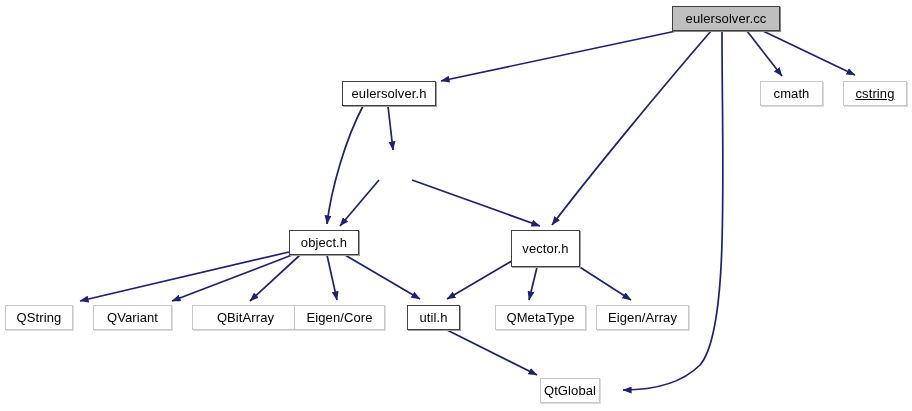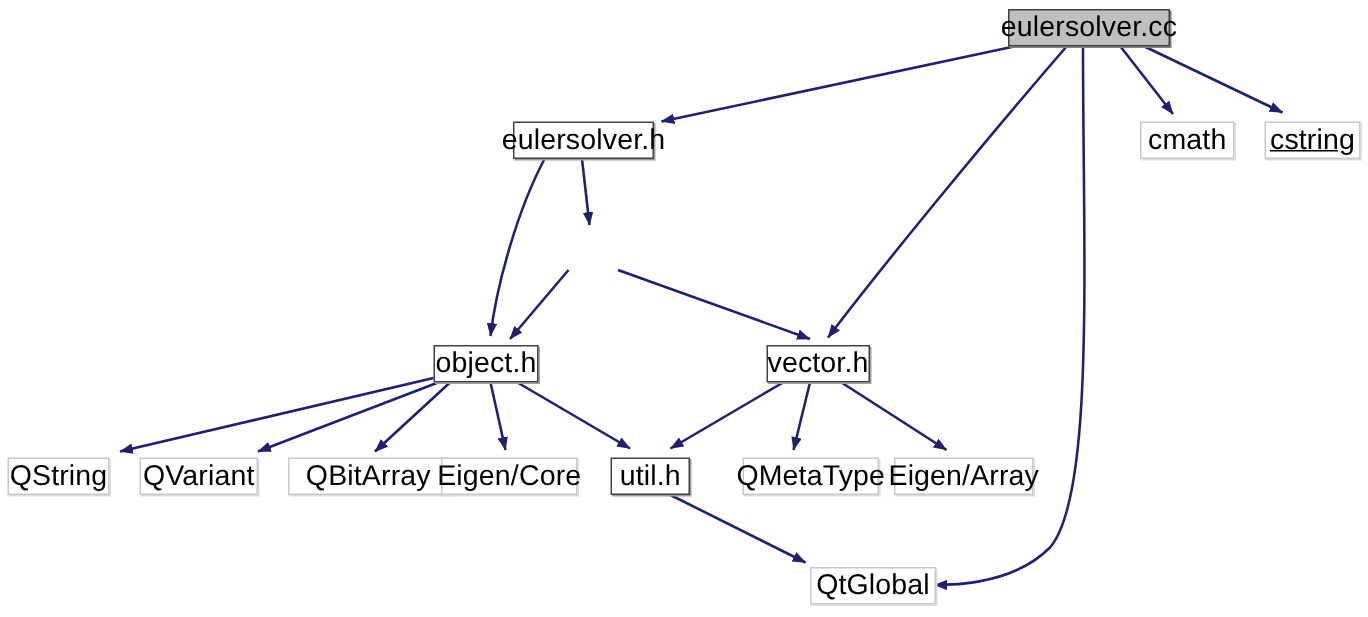--- a/index.html
+++ b/index.html
@@ -23,21 +23,21 @@
     top: 0;
     width: 912px;
     height: 411px;
   }
   .node {
     position: absolute;
     box-sizing: border-box;
     display: flex;
     align-items: center;
     justify-content: center;
-    font-size: 19px;
+    font-size: 13px;
     line-height: 1;
     color: #000000;
     white-space: nowrap;
     letter-spacing: 0.1px;
     z-index: 5;
   }
   .node.current {
     background: #bfbfbf;
     border: 1px solid #404040;
     box-shadow: 1px 1px 0 0 #808080;
@@ -116,21 +116,21 @@
   </div>
   <div class="node external" id="n-cstring" style="left: 843px; top: 81px; width: 64px; height: 25px; text-decoration: underline;">
     <span class="node-label">cstring</span>
   </div>
   <div class="node header" id="n-eulersolver_h" style="left: 342px; top: 81px; width: 94px; height: 25px;">
     <span class="node-label">eulersolver.h</span>
   </div>
   <div class="node header" id="n-object_h" style="left: 289px; top: 230px; width: 70px; height: 25px;">
     <span class="node-label">object.h</span>
   </div>
-  <div class="node header" id="n-vector_h" style="left: 511px; top: 230px; width: 69px; height: 25px; justify-content: flex-end;">
+  <div class="node header" id="n-vector_h" style="left: 511px; top: 230px; width: 69px; height: 37px;">
     <span class="node-label">vector.h</span>
   </div>
   <div class="node external" id="n-qstring" style="left: 5px; top: 305px; width: 68px; height: 25px;">
     <span class="node-label">QString</span>
   </div>
   <div class="node external" id="n-qvariant" style="left: 93px; top: 305px; width: 79px; height: 25px;">
     <span class="node-label">QVariant</span>
   </div>
   <div class="node external" id="n-qbitarray" style="left: 192px; top: 305px; width: 107px; height: 25px;">
     <span class="node-label">QBitArray</span>
@@ -140,17 +140,17 @@
   </div>
   <div class="node header" id="n-util_h" style="left: 407px; top: 305px; width: 53px; height: 25px;">
     <span class="node-label">util.h</span>
   </div>
   <div class="node external" id="n-qmetatype" style="left: 495px; top: 305px; width: 91px; height: 25px;">
     <span class="node-label">QMetaType</span>
   </div>
   <div class="node external" id="n-eigen_array" style="left: 596px; top: 305px; width: 93px; height: 25px;">
     <span class="node-label">Eigen/Array</span>
   </div>
-  <div class="node external" id="n-qtglobal" style="left: 540px; top: 378px; width: 84px; height: 25px;">
+  <div class="node external" id="n-qtglobal" style="left: 540px; top: 378px; width: 60px; height: 25px;">
     <span class="node-label">QtGlobal</span>
   </div>
 
 </div>
 
 </body></html>

